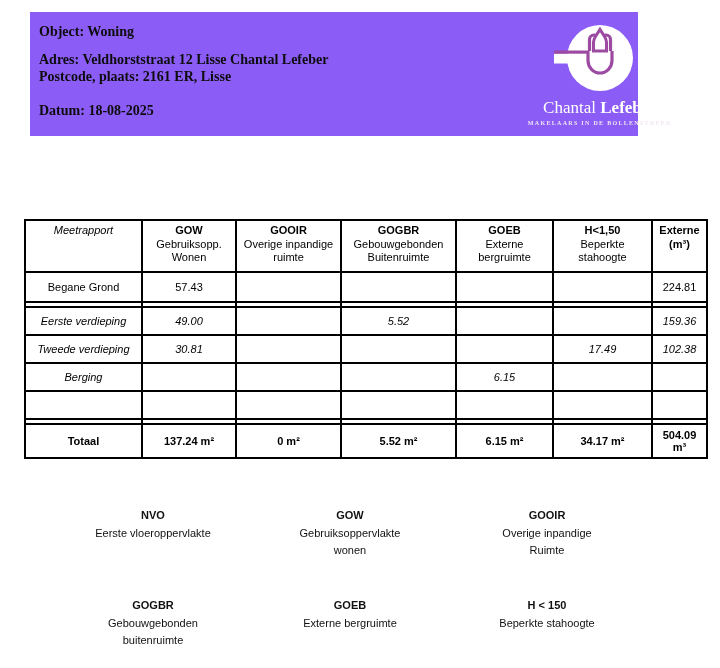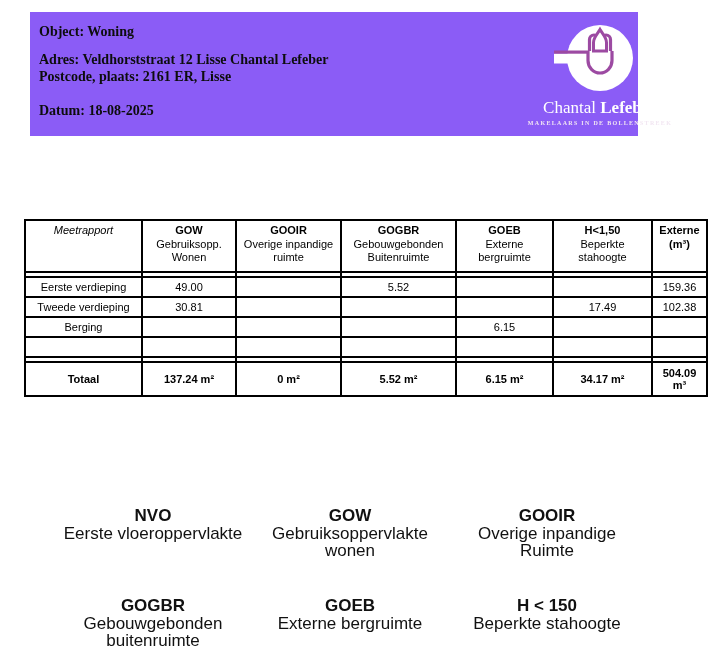--- a/index.html
+++ b/index.html
@@ -26,27 +26,27 @@
 
   
   .meettable { position:absolute; left:24px; top:219px; width:682px; border-collapse:collapse;
                table-layout:fixed; font-size:11px; color:#000; }
   .meettable td { border:2px solid #000; text-align:center; vertical-align:middle; padding:0 2px; overflow:hidden; }
   tr.thead { height:52px; }
   tr.thead td { vertical-align:top; padding-top:3px; line-height:13.5px; }
   td.corner { vertical-align:bottom; font-style:italic; font-weight:normal; }
   .code { font-weight:bold; }
   tr.row-tall { height:30px; }
-  tr.row { height:20px; }
+  tr.row { height:28px;font-style:italic; }
   tr.sp { height:5px; }
   tr.sp td { padding:0; }
   tr.total { height:34px; font-weight:bold;border-radius:7px; }
 
   
-  .legend-item { position:absolute; width:206px; text-align:center; font-size:17px; line-height:17.5px; color:#111; }
+  .legend-item { position:absolute; width:206px; text-align:center; font-size:11px; line-height:17.5px; color:#111; }
   .legend-item .lcode { font-weight:bold; }
   .li-1 { left:50px;  top:507px; }
   .li-2 { left:247px; top:507px; }
   .li-3 { left:444px; top:507px; }
   .li-4 { left:50px;  top:597px; }
   .li-5 { left:247px; top:597px; }
   .li-6 { left:444px; top:597px;text-align:center; }
 </style>
 </head>
 <body>
@@ -109,20 +109,29 @@
         <div class="code">H&lt;1,50</div>
         <div>Beperkte</div>
         <div>stahoogte</div>
       </td>
       <td>
         <div class="code">Externe</div>
         <div class="code">(m³)</div>
       </td>
     </tr>
 
+    <tr class="row-tall">
+      <td>Begane Grond</td>
+      <td>57.43</td>
+      <td></td>
+      <td></td>
+      <td></td>
+      <td></td>
+      <td>224.81</td>
+    </tr>
 
     <tr class="sp">
       <td></td>
           <td></td>
           <td></td>
       <td></td>
           <td></td>
           <td></td>
       <td></td>
     </tr>

